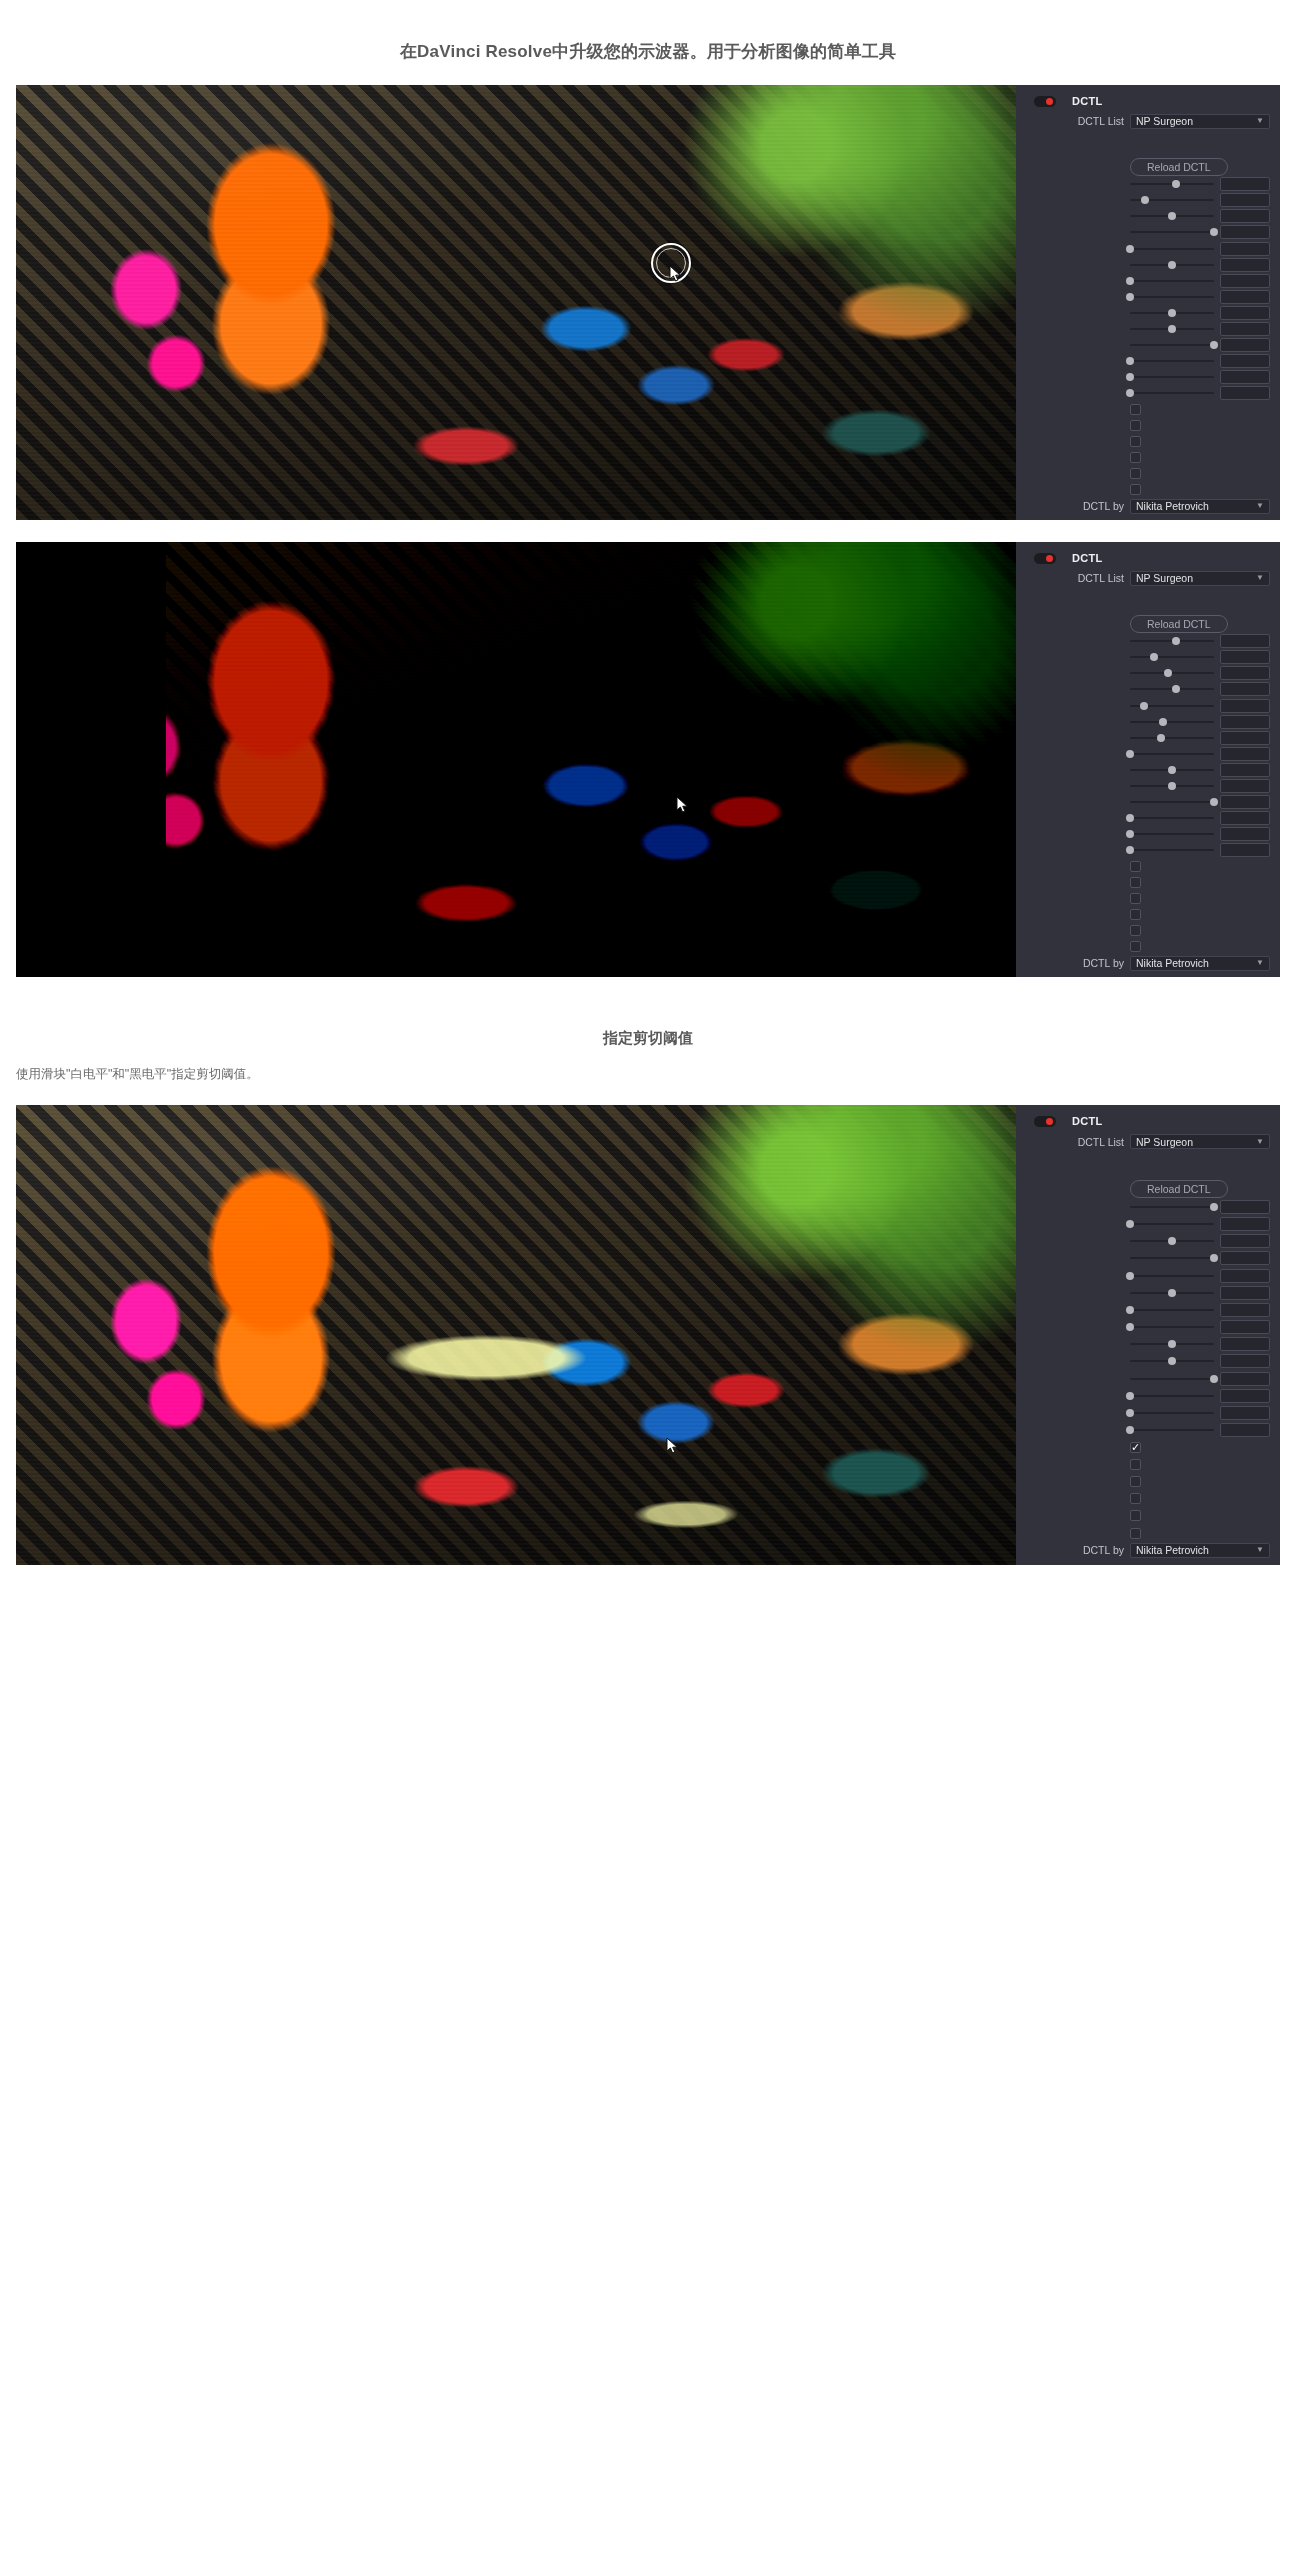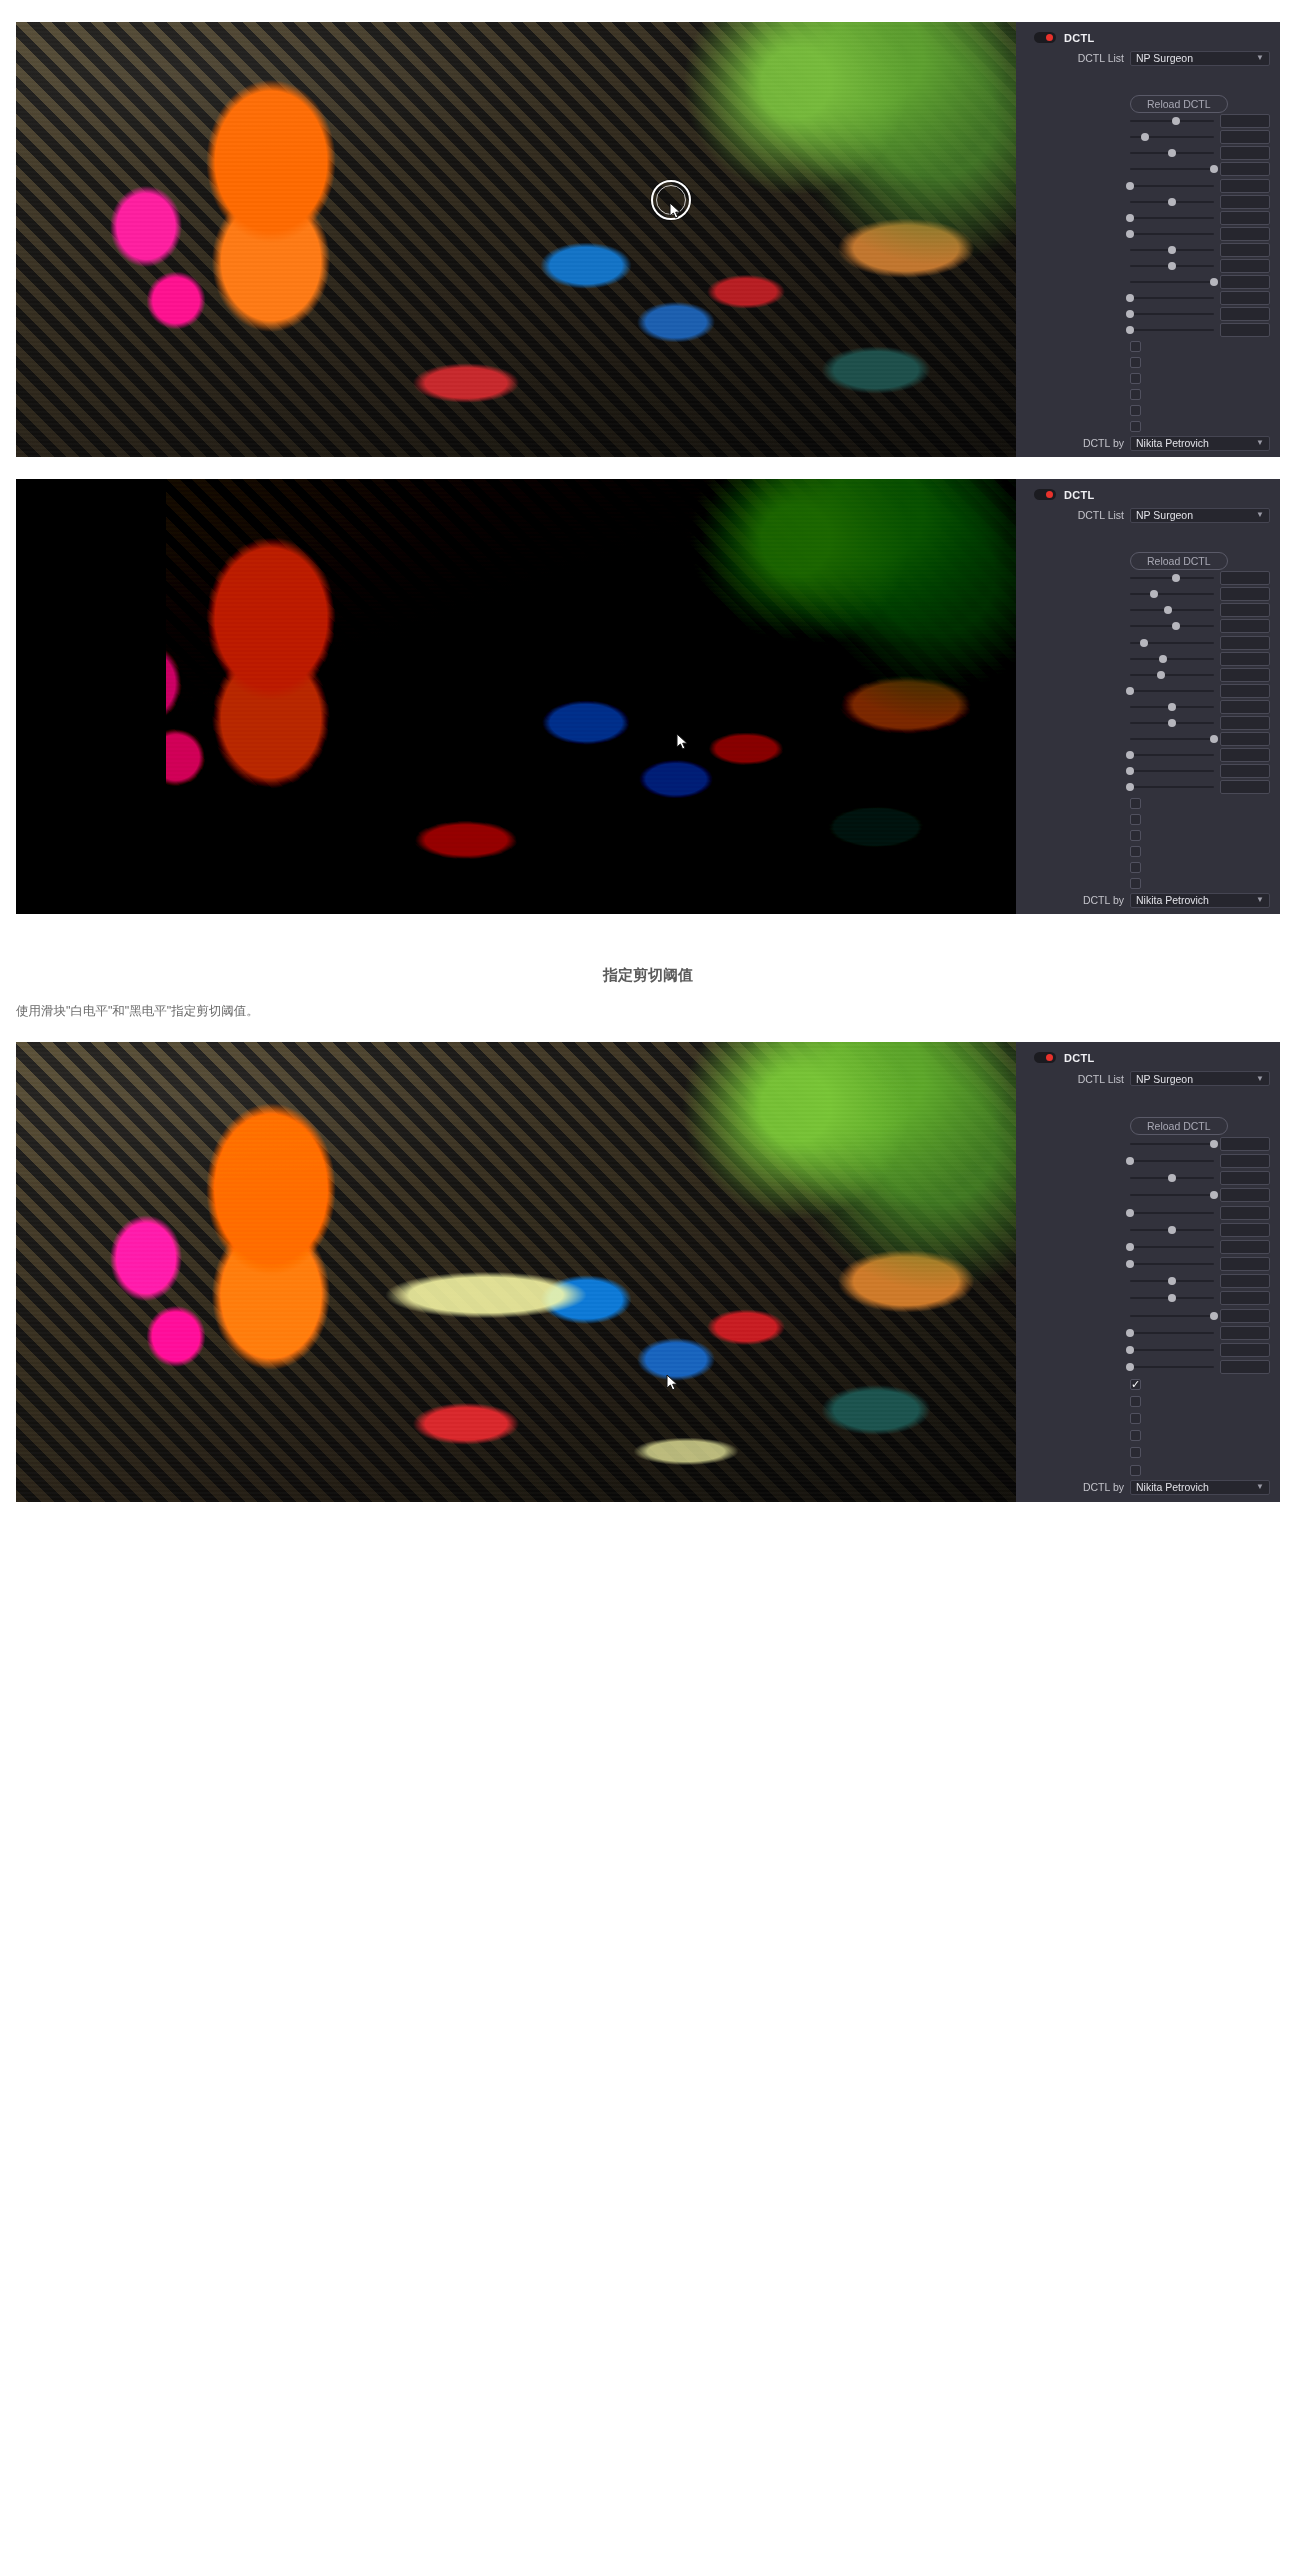--- a/index.html
+++ b/index.html
@@ -107,22 +107,22 @@
     flex: 0 0 auto;
     background: #32323c;
     color: #d6d6dc;
     font-size: 10.5px;
     padding: 6px 10px 6px 10px;
     display: flex;
     flex-direction: column;
   }
   .panel-head {
     display: flex;
-    align-items: flex-start;
-    gap: 8px;
+    align-items: flex-end;
+    gap: 16px;
     padding: 4px 0 6px 8px;
   }
   .toggle-pill {
     width: 22px; height: 11px;
     border-radius: 6px;
     background: #1b1b20;
     position: relative;
     flex: 0 0 auto;
   }
   .toggle-pill i {
@@ -267,20 +267,21 @@
     inset: 3px;
     border: 1px solid rgba(255,255,255,.75);
     border-radius: 50%;
   }
 </style>
 </head>
 <body>
 
 <div class="page">
 
+  <h1 class="page-title">在DaVinci Resolve中升级您的示波器。用于分析图像的简单工具</h1>
 
   <div class="shot" id="shot-1" style="height: 435px;">
       <div class="viewer" style="width:1000px;height:435px">
         <div class="photo "></div>
       </div>
       <div class="panel" style="width:264px">
         <div class="panel-head">
           <div class="toggle-pill">
             <i></i>
           </div>

